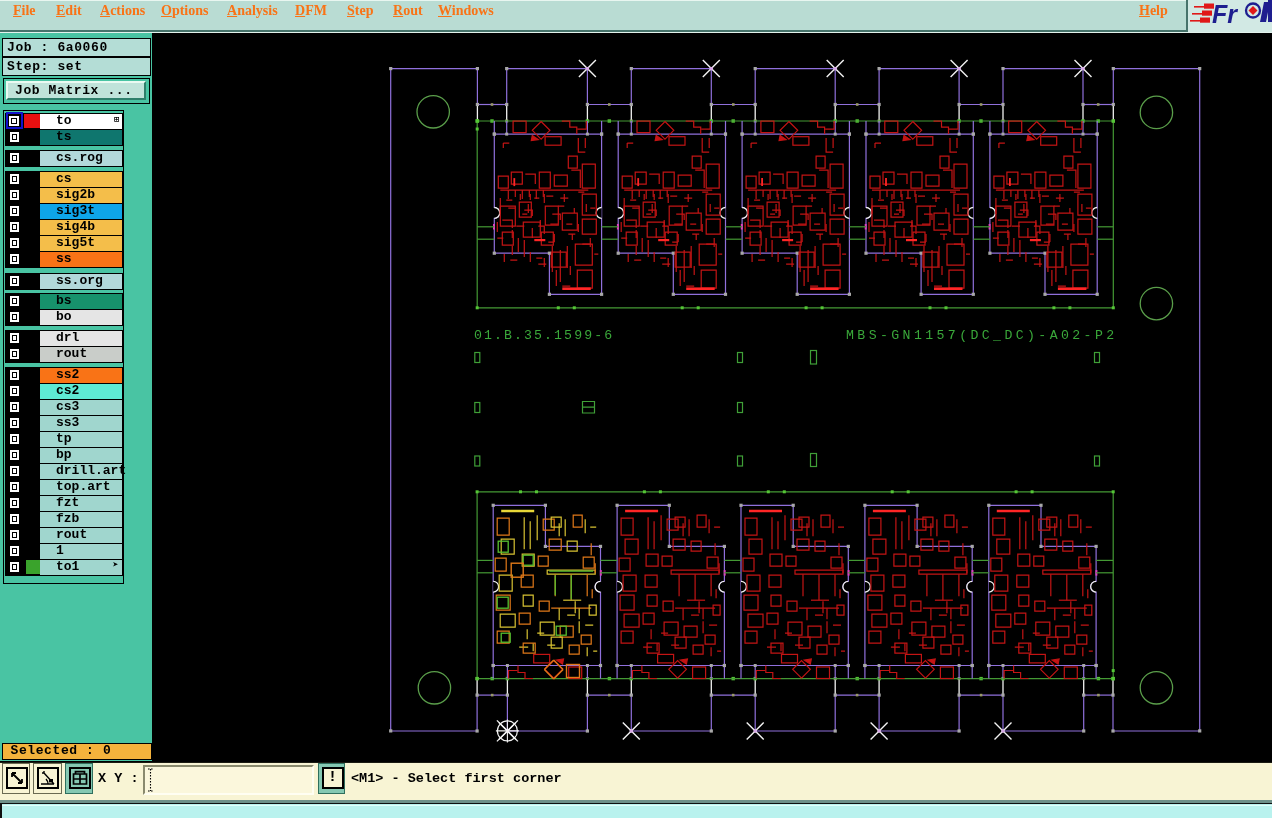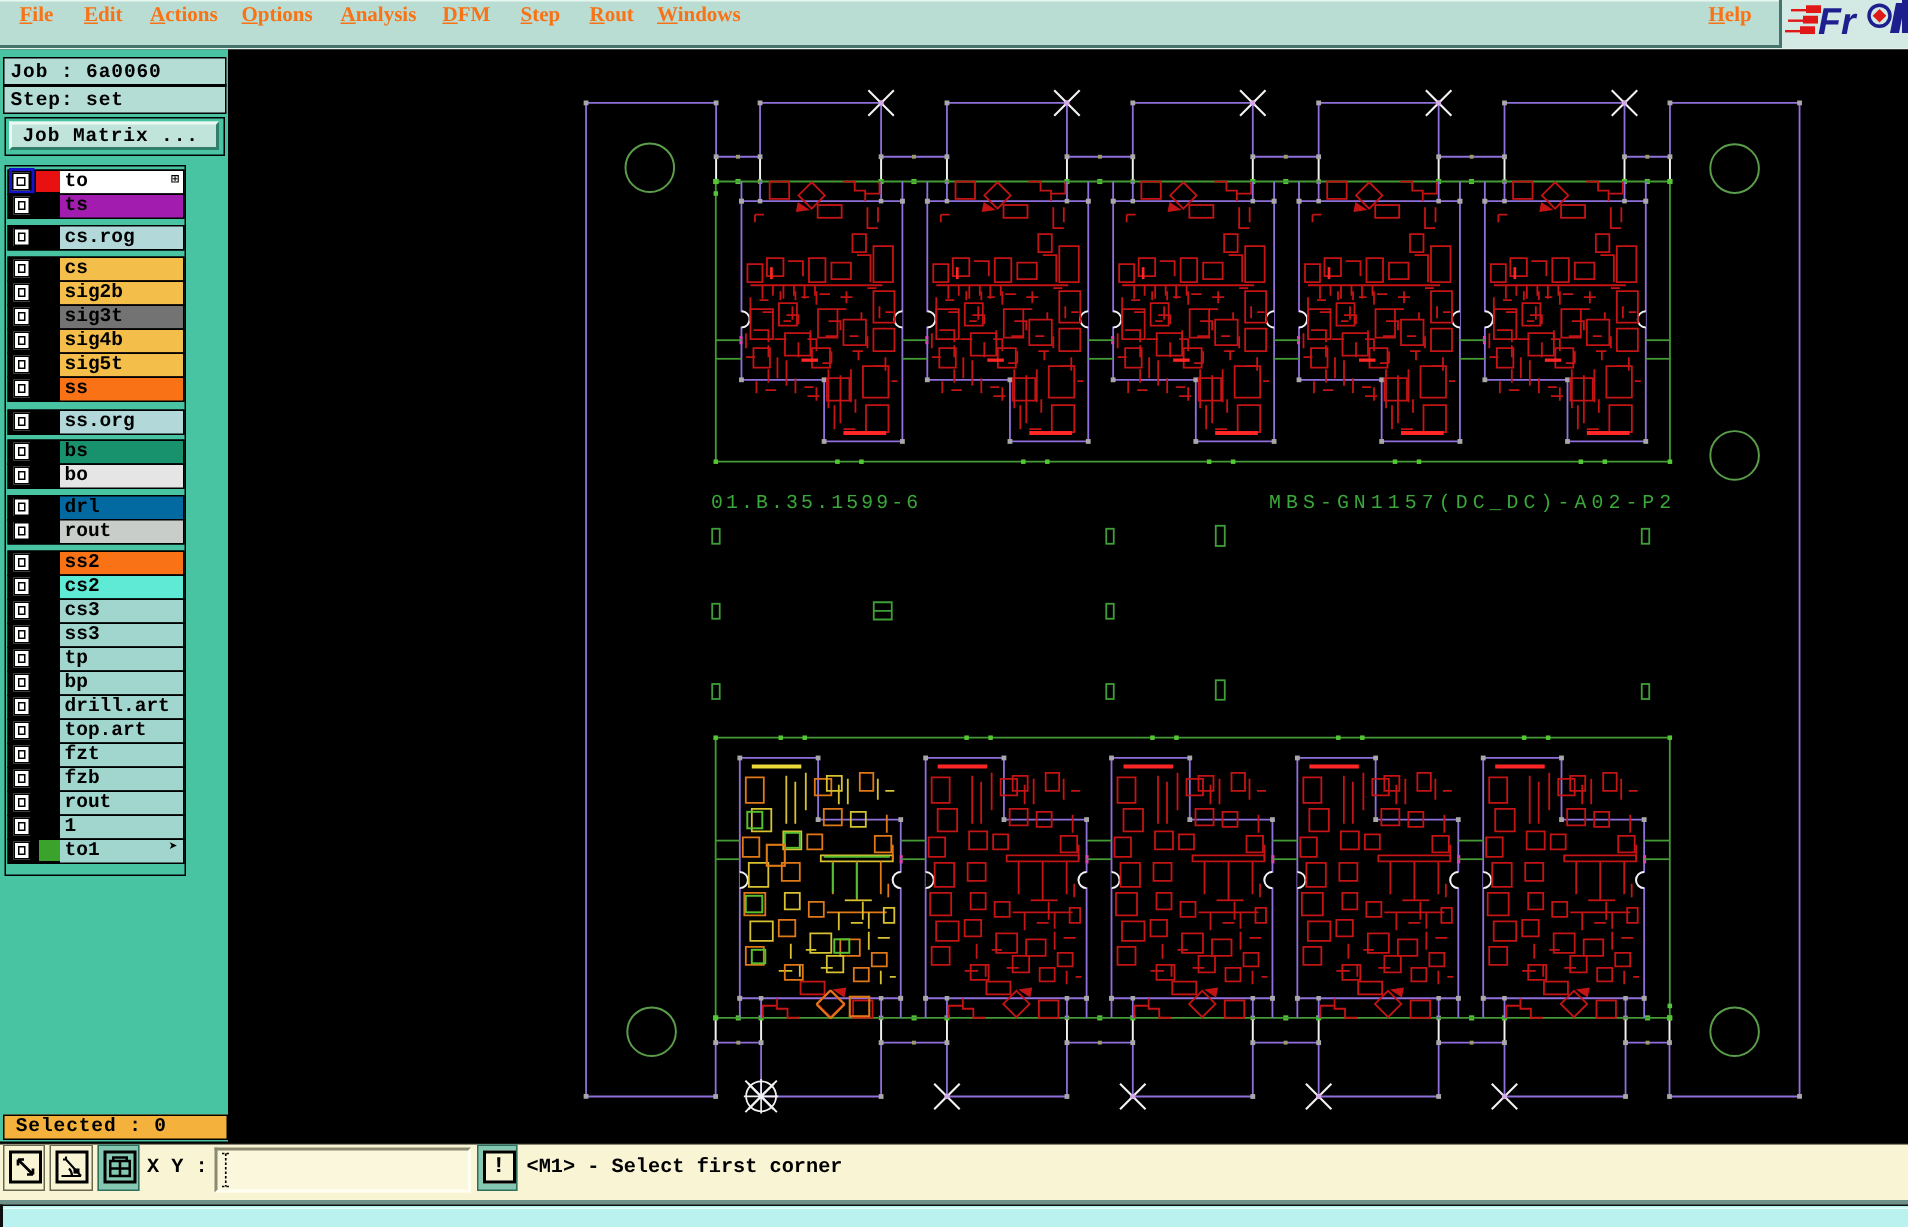--- a/index.html
+++ b/index.html
@@ -2,21 +2,21 @@
 <html><head><meta charset="utf-8"><style>
 *{margin:0;padding:0;box-sizing:border-box}
 body{width:1272px;height:818px;overflow:hidden;background:#000;font-family:"Liberation Mono",monospace;position:relative}
 .mi{position:absolute;top:3px;font:bold 14px "Liberation Serif",serif;color:#f97316}
 .lrow{position:absolute;left:4.5px;width:118px;height:17.5px;background:#000;border:1.5px solid #000}
 .cb{position:absolute;left:3px;top:1.5px;width:11.5px;height:11.5px;background:#fff;border:1px solid #000}
 .cbi{position:absolute;left:2px;top:2px;width:5.5px;height:5.5px;background:#fff;border:1.6px solid #000}
 .cbb{position:absolute;left:0px;top:-1.2px;width:17px;height:17px;border:2.6px solid #1313cc}
 .cbb .cb{left:0.8px;top:0.8px}
 .sw{position:absolute;left:18.5px;top:0;width:15.5px;height:14.5px}
-.nm{position:absolute;left:34.5px;right:0;top:0;bottom:0;font:bold 13px "Liberation Mono",monospace;color:#000;padding-left:3px;line-height:14.5px}
+.nm{position:absolute;left:34.5px;right:0;top:0;bottom:0;font:bold 13px "Liberation Mono",monospace;color:#000;padding-left:16px;line-height:14.5px}
 .bbtn{position:absolute;top:763px;height:31px;background:#f8f4d4;border:1px solid #6a6a52}
 .bbox{position:absolute;left:3px;top:3px;width:22px;height:22px;border:2px solid #000;background:transparent}
 </style></head><body>
 
 <div style="position:absolute;left:0;top:0;width:1186px;height:30px;background:#b9dcd3;border-top:1px solid #e8f6f0"></div>
 <div style="position:absolute;left:0;top:30px;width:1272px;height:1.6px;background:#46736b"></div>
 <div style="position:absolute;left:0;top:31.6px;width:1272px;height:1.8px;background:#e2f2ec"></div>
 <span class="mi" style="left:13px"><u>F</u>ile</span>
 <span class="mi" style="left:56px"><u>E</u>dit</span>
 <span class="mi" style="left:100px"><u>A</u>ctions</span>
@@ -69,21 +69,21 @@
       </div>
     </div>
     <div class="sw" style="background:#e81010"></div>
     <div class="nm" style="background:#ffffff">to<span style="position:absolute;right:2px;top:2px;font-size:9px;line-height:9px">⊞</span></div>
   </div>
 
 <div class="lrow" style="top:128.5px">
     <div class="cb">
       <div class="cbi"></div>
     </div>
-    <div class="nm" style="background:#a21caf">ts</div>
+    <div class="nm" style="background:#0f766e">ts</div>
   </div>
 
 <div class="lrow" style="top:149.5px">
     <div class="cb">
       <div class="cbi"></div>
     </div>
     <div class="nm" style="background:#b2d8da">cs.rog</div>
   </div>
 
 <div class="lrow" style="top:170.5px">
@@ -97,21 +97,21 @@
     <div class="cb">
       <div class="cbi"></div>
     </div>
     <div class="nm" style="background:#f4be4a">sig2b</div>
   </div>
 
 <div class="lrow" style="top:202.5px">
     <div class="cb">
       <div class="cbi"></div>
     </div>
-    <div class="nm" style="background:#737373">sig3t</div>
+    <div class="nm" style="background:#0ea5e9">sig3t</div>
   </div>
 
 <div class="lrow" style="top:218.5px">
     <div class="cb">
       <div class="cbi"></div>
     </div>
     <div class="nm" style="background:#f4be4a">sig4b</div>
   </div>
 
 <div class="lrow" style="top:234.5px">
@@ -146,21 +146,21 @@
     <div class="cb">
       <div class="cbi"></div>
     </div>
     <div class="nm" style="background:#e5e5e5">bo</div>
   </div>
 
 <div class="lrow" style="top:329.5px">
     <div class="cb">
       <div class="cbi"></div>
     </div>
-    <div class="nm" style="background:#0369a1">drl</div>
+    <div class="nm" style="background:#e5e5e5">drl</div>
   </div>
 
 <div class="lrow" style="top:345.5px">
     <div class="cb">
       <div class="cbi"></div>
     </div>
     <div class="nm" style="background:#c9cdc9">rout</div>
   </div>
 
 <div class="lrow" style="top:366.5px">

